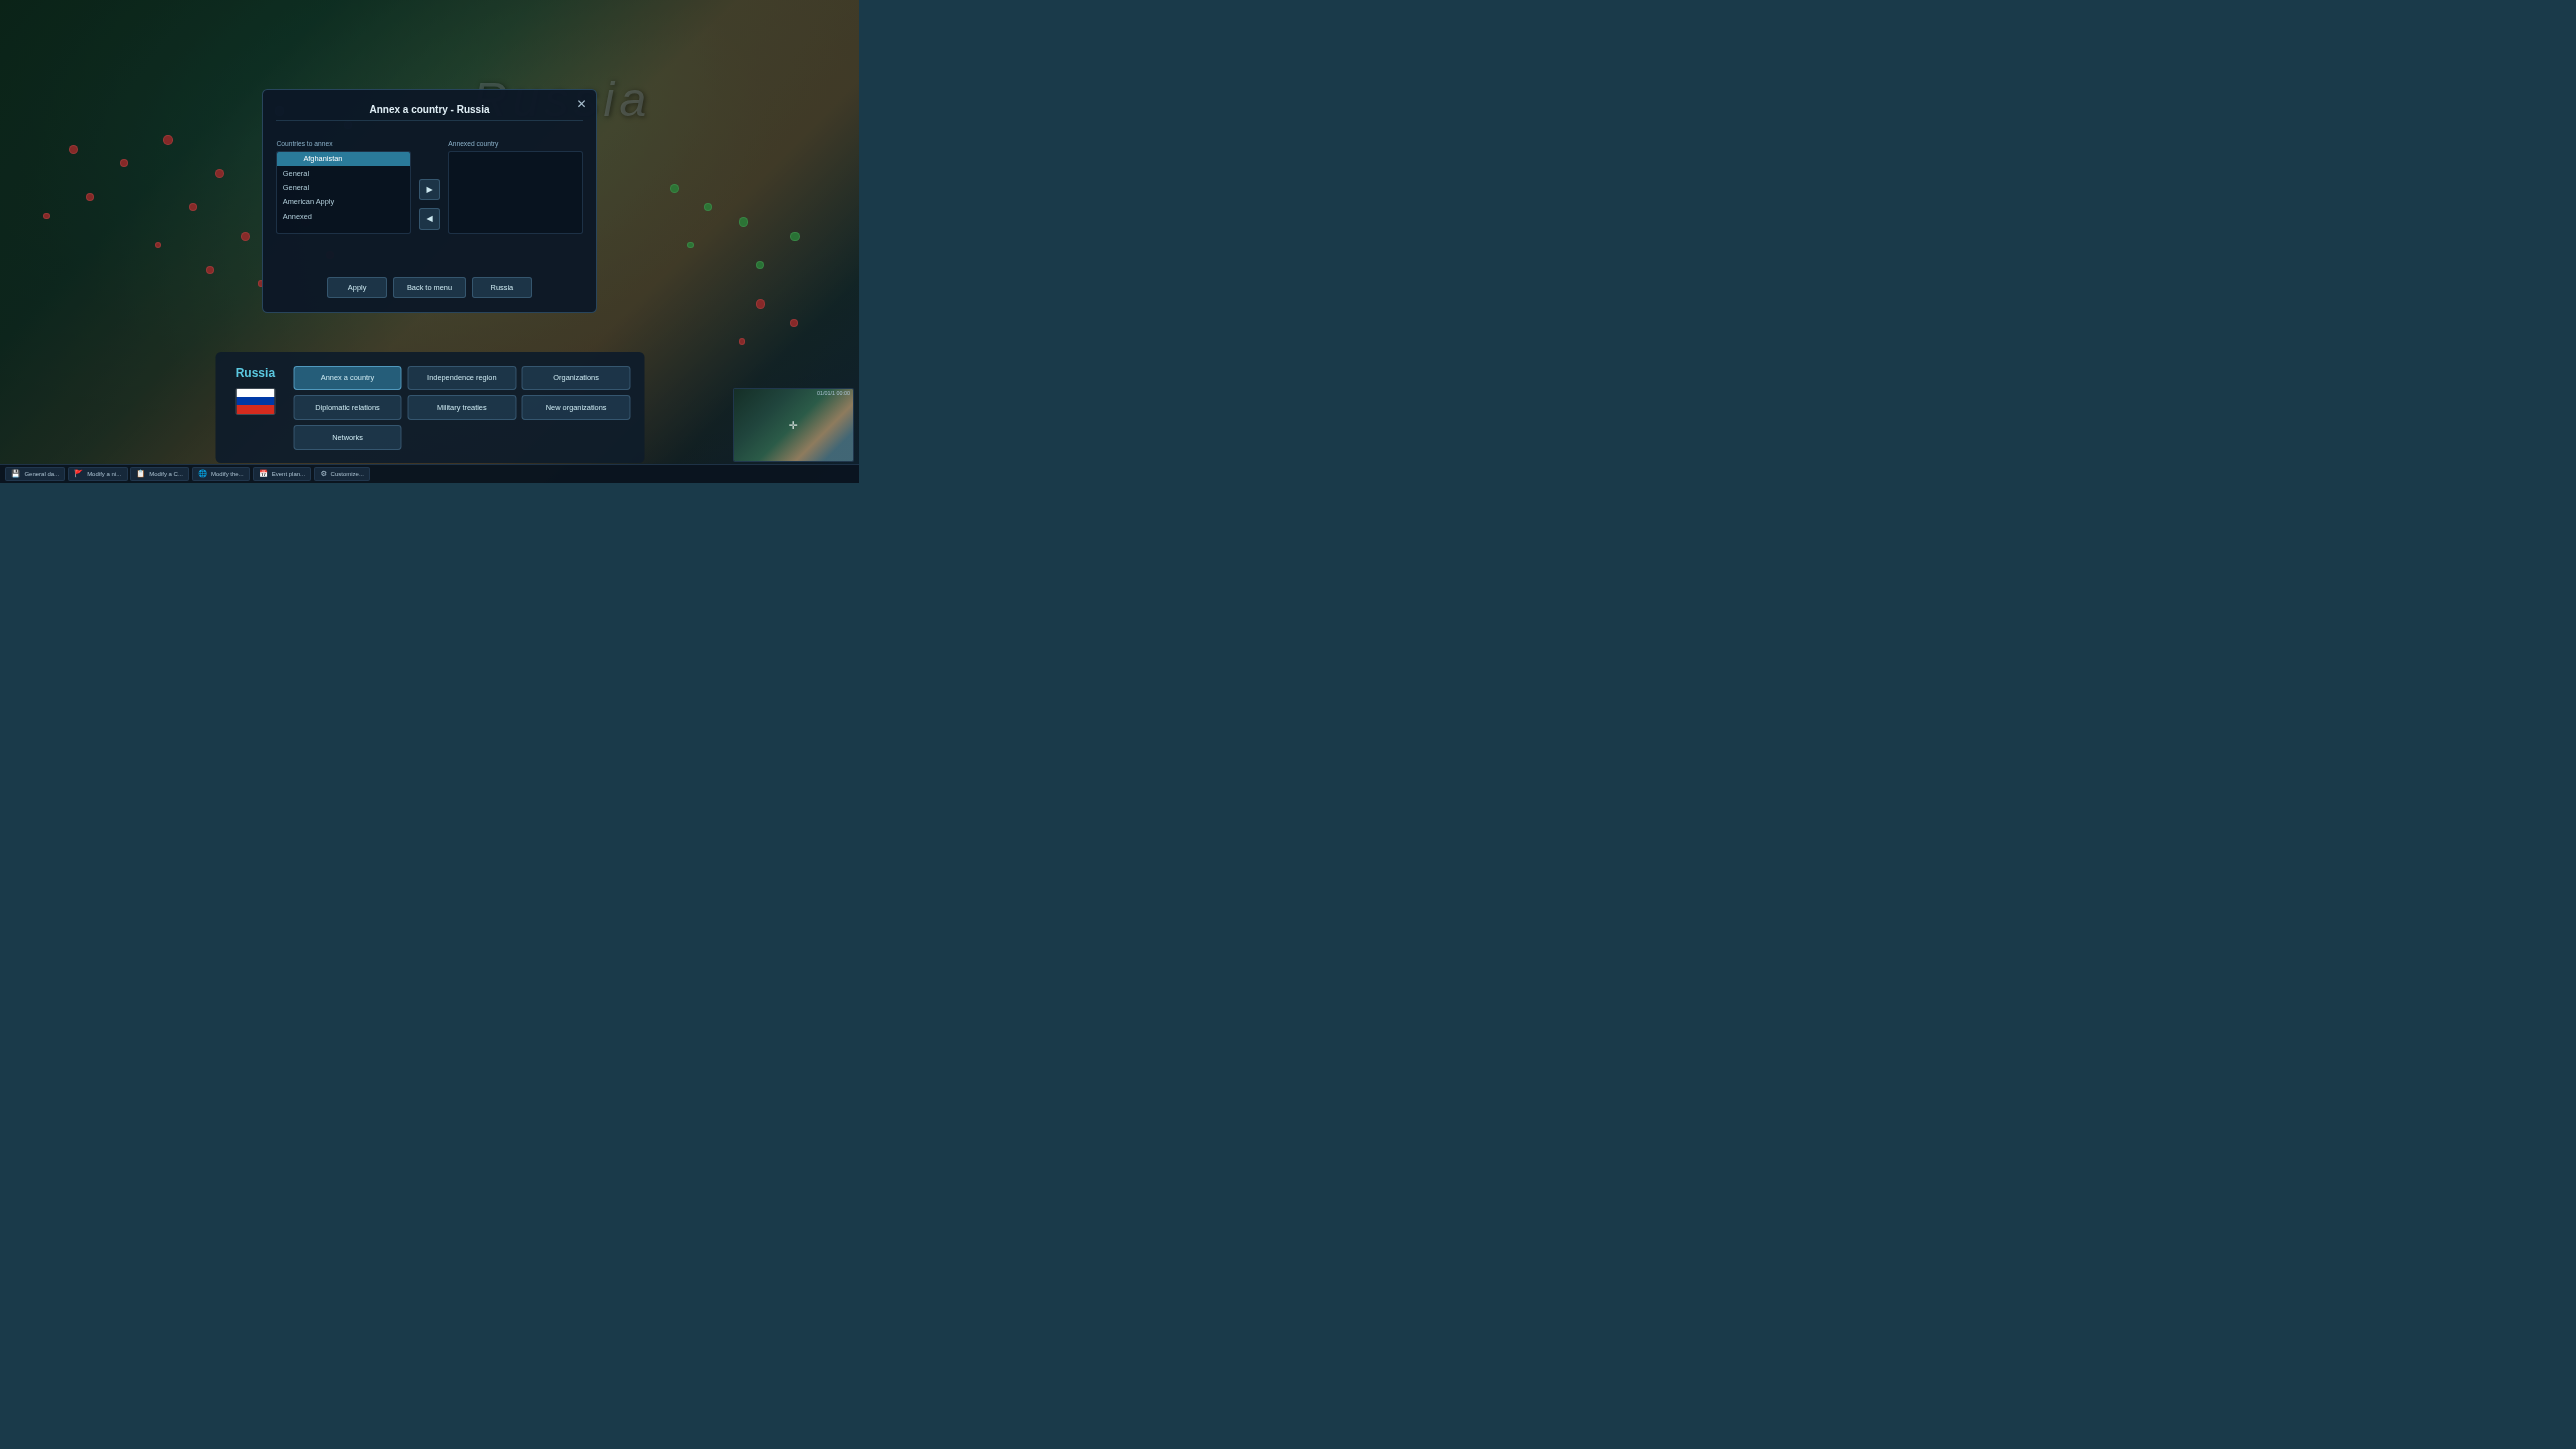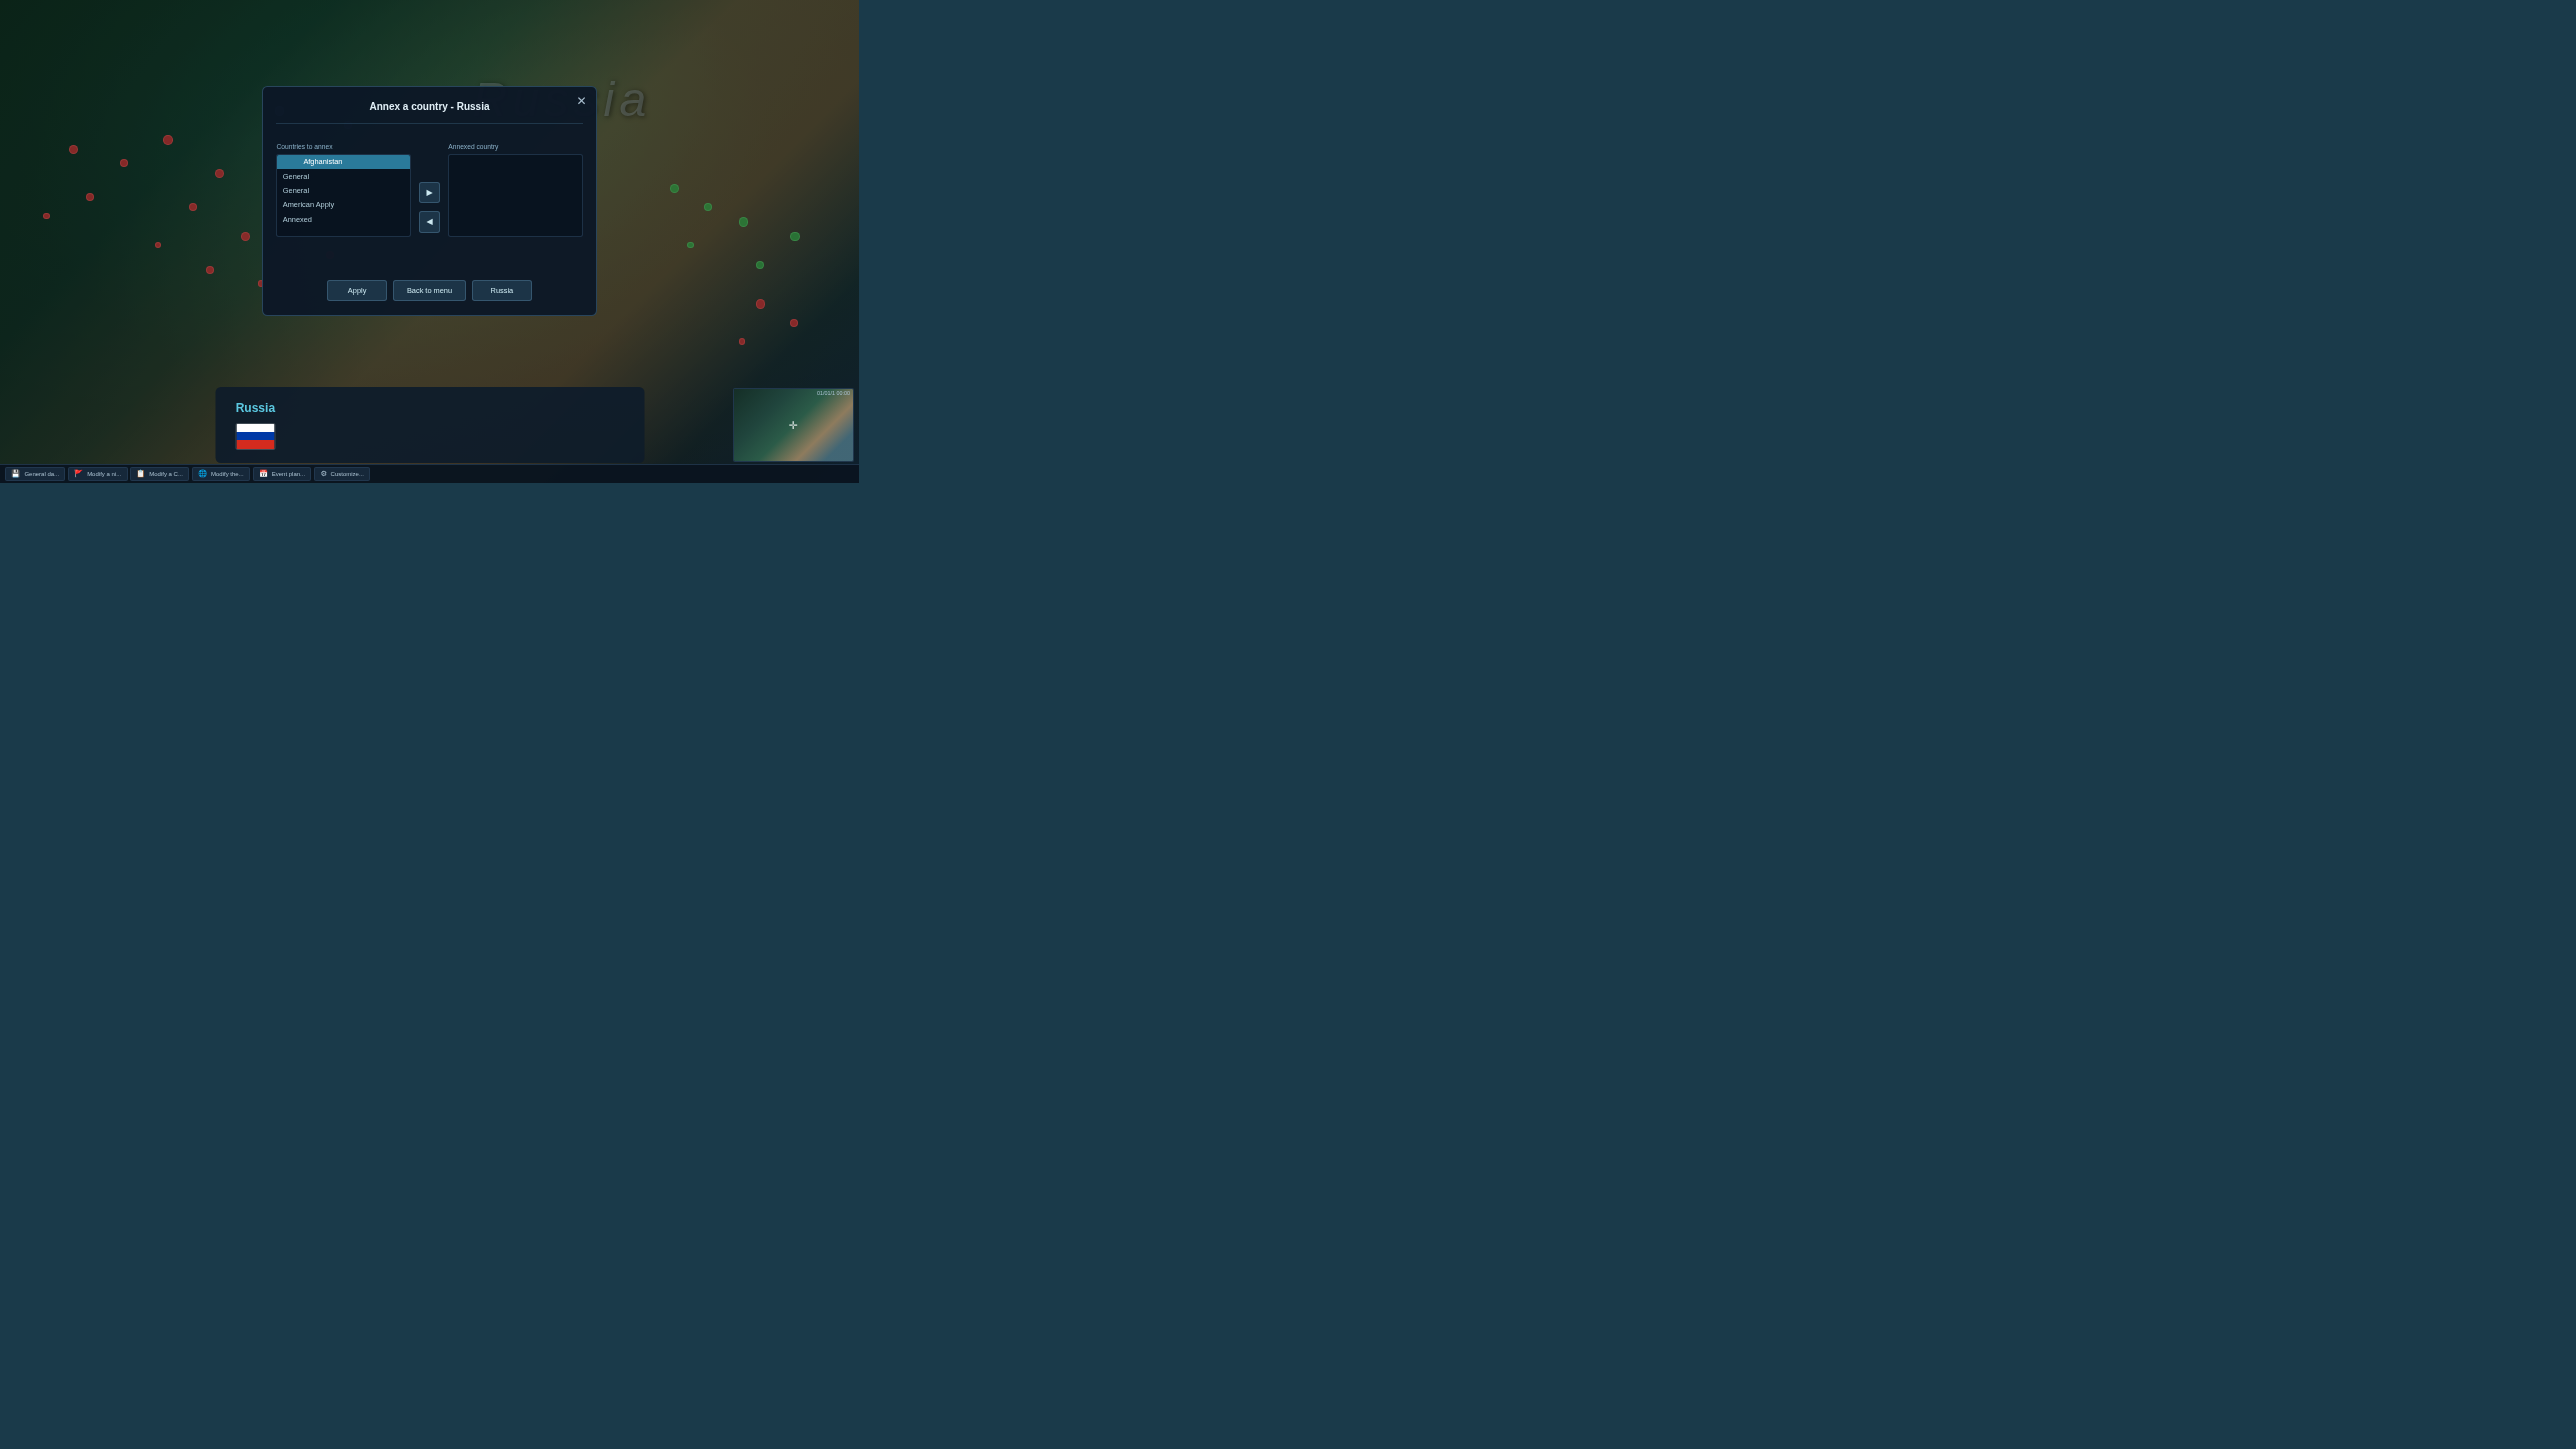--- a/index.html
+++ b/index.html
@@ -150,21 +150,21 @@
       padding: 13.4px;
       position: relative;
     }
 
     .dialog-title {
       color: #e0eef5;
       font-size: 10px;
       font-weight: 600;
       text-align: center;
       margin-bottom: 19px;
-      padding-bottom: 11px;
+      padding-bottom: 5px;
       border-bottom: 0.7px solid rgba(60,100,130,0.4);
     }
 
     .dialog-close {
       position: absolute;
       top: 8px;
       right: 9.4px;
       color: #aac0d0;
       font-size: 12px;
       cursor: pointer;
@@ -413,20 +413,29 @@
 <div class="bottom-panel">
   <div class="country-info">
     <div class="country-name">Russia</div>
     <div class="flag">
       <div class="flag-stripe" style="background:#ffffff;"></div>
       <div class="flag-stripe" style="background:#0039a6;"></div>
       <div class="flag-stripe" style="background:#d52b1e;"></div>
     </div>
   </div>
 
+  <div class="action-buttons">
+    <button class="action-btn active">Annex a country</button>
+    <button class="action-btn">Independence region</button>
+    <button class="action-btn">Organizations</button>
+    <button class="action-btn">Diplomatic relations</button>
+    <button class="action-btn">Military treaties</button>
+    <button class="action-btn">New organizations</button>
+    <button class="action-btn">Networks</button>
+  </div>
 </div>
 
 <div class="minimap">
   <div class="minimap-inner"></div>
   <div class="minimap-time">01/01/1 00:00</div>
   <div class="minimap-crosshair">✛</div>
 </div>
 
 <div class="taskbar">
   <div class="taskbar-item">

